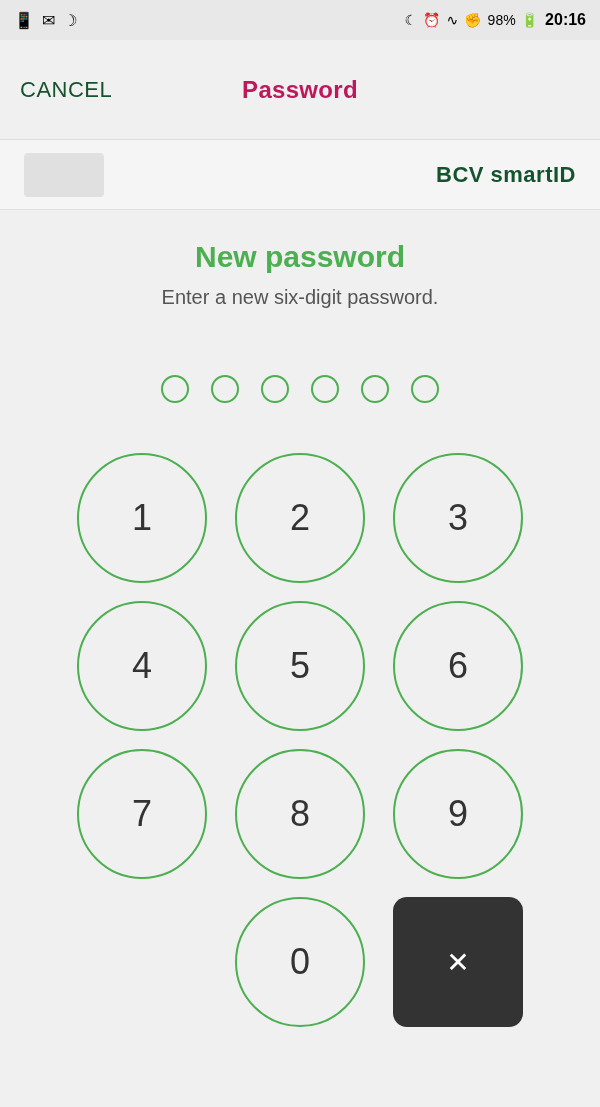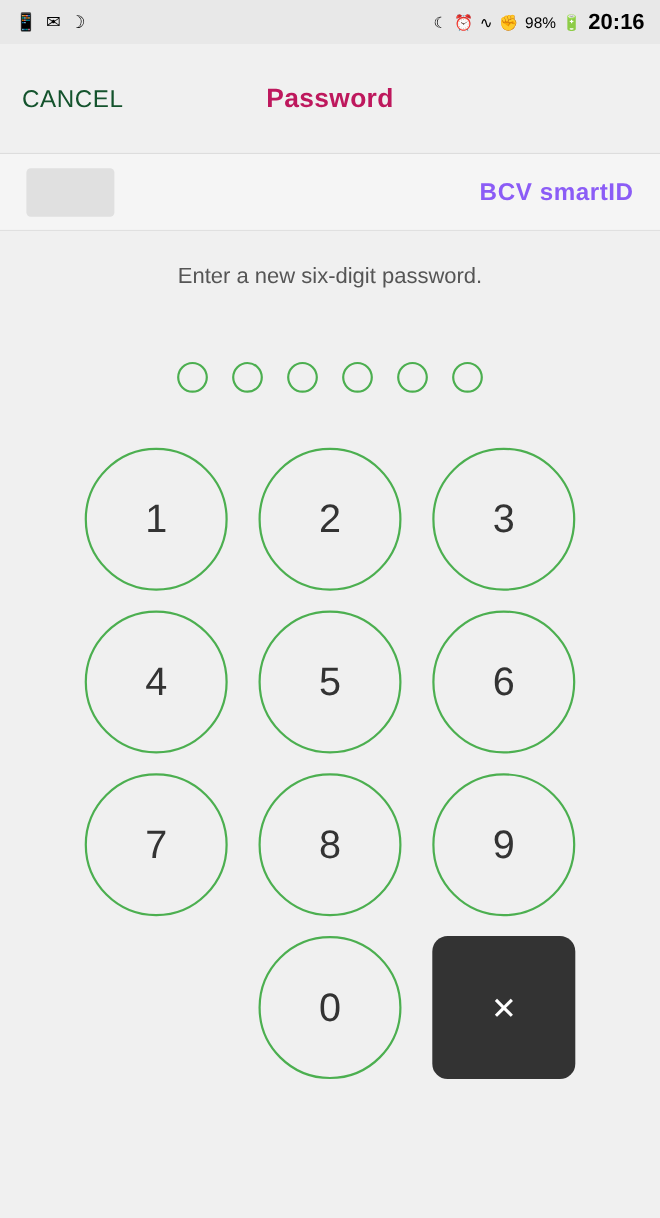--- a/index.html
+++ b/index.html
@@ -90,21 +90,21 @@
     .logo-placeholder {
       width: 80px;
       height: 44px;
       background: #e0e0e0;
       border-radius: 4px;
     }
 
     .logo-text {
       font-size: 22px;
       font-weight: 600;
-      color: #8b5cf6;
+      color: #14532d;
       letter-spacing: 0.5px;
     }
 
     
     .main-content {
       width: 100%;
       padding: 30px 20px 20px;
       display: flex;
       flex-direction: column;
       align-items: center;
@@ -203,36 +203,37 @@
     <span class="status-icon">✉</span>
     <span class="status-icon">☽</span>
   </div>
   <div class="status-bar-right">
     <span>☾</span>
     <span>⏰</span>
     <span>∿</span>
     <span>✊</span>
     <span>98%</span>
     <span>🔋</span>
-    <span style="font-weight:600;font-size:20px;">20:16</span>
+    <span style="font-weight:600;font-size:16px;">20:16</span>
   </div>
 </div>
 
 <div class="nav-bar">
   <span class="nav-cancel">CANCEL</span>
   <span class="nav-title">Password</span>
 </div>
 
 <div class="logo-row">
   <div class="logo-placeholder"></div>
   <span class="logo-text">BCV smartID</span>
 </div>
 
 <div class="main-content">
 
+  <div class="new-password-title">New password</div>
   <div class="new-password-subtitle">Enter a new six-digit password.</div>
 
   <div class="pin-dots">
     <div class="pin-dot"></div>
     <div class="pin-dot"></div>
     <div class="pin-dot"></div>
     <div class="pin-dot"></div>
     <div class="pin-dot"></div>
     <div class="pin-dot"></div>
   </div>

